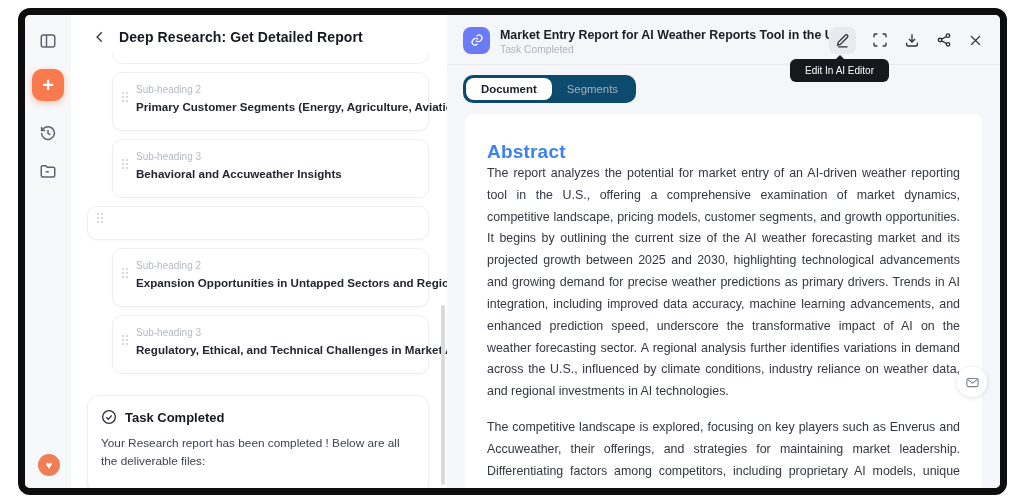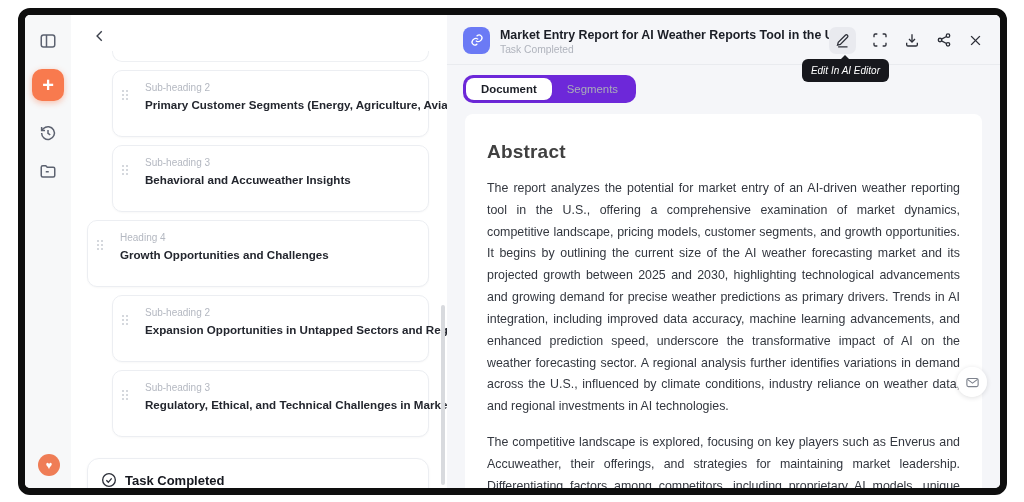--- a/index.html
+++ b/index.html
@@ -16,22 +16,22 @@
   .brand { position:absolute; bottom:12px; left:13px; width:22px; height:22px; border-radius:50%; background:#ef7d56;
            display:flex; align-items:center; justify-content:center; color:#fff; font-size:11px; }
 
   
   .panel { width:376px; background:#ffffff; position:relative; flex:0 0 376px; display:flex; flex-direction:column; }
   .panel-head { display:flex; align-items:center; gap:12px; padding:14px 18px 8px 22px; }
   .back { color:#3a3f4a; font-size:14px; cursor:pointer; display:flex; }
   .panel-title { font-size:14px; font-weight:700; color:#16181f; letter-spacing:.1px; }
 
   .cards { padding:0 18px 0 16px; }
-  .card { background:#fff; border:1px solid #eceef2; border-radius:10px; padding:6px 10px 23px 8px;
-          margin-bottom:8px; display:flex; align-items:center; gap:16px; box-shadow:0 1px 2px rgba(25,28,38,.03); cursor:pointer; }
+  .card { background:#fff; border:1px solid #eceef2; border-radius:10px; padding:6px 10px 15px 8px;
+          margin-bottom:8px; display:flex; align-items:center; gap:7px; box-shadow:0 1px 2px rgba(25,28,38,.03); cursor:pointer; }
   .card.indent { margin-left:25px; }
   .card-cut { margin-left:25px; height:11px; border:1px solid #eef0f3; border-top:none; border-radius:0 0 10px 10px; margin-bottom:8px; }
   .dots { width:8px; height:11px; position:relative; flex:0 0 8px; }
   .dots::before { content:""; position:absolute; left:1px; top:0; width:2px; height:2px; border-radius:50%; background:#c7cbd2;
                   box-shadow:4px 0 0 #c7cbd2, 0 4px 0 #c7cbd2, 4px 4px 0 #c7cbd2, 0 8px 0 #c7cbd2, 4px 8px 0 #c7cbd2; }
   .card-meta { min-width:0; }
   .card-label { font-size:10px; color:#b4b8c1; margin-bottom:1px; }
   .card-title { font-size:11.6px; font-weight:700; color:#23262e; white-space:nowrap; overflow:hidden; }
 
   .task-card { margin:13px 18px 0 16px; border:1px solid #eceef2; border-radius:12px; padding:13px 13px 12px; background:#fff; box-shadow:0 1px 3px rgba(25,28,38,.04); }
@@ -45,29 +45,29 @@
   
   .viewer { flex:1; background:#f5f6f9; display:flex; flex-direction:column; position:relative; min-width:0; }
   .v-head { display:flex; align-items:center; padding:10px 16px 9px; border-bottom:1px solid #e9ebef; position:relative; }
   .v-badge { width:27px; height:27px; border-radius:8px; background:#6b7af5; display:flex; align-items:center; justify-content:center; color:#fff; margin-right:10px; flex:0 0 27px; }
   .v-meta { flex:1; min-width:0; }
   .v-title { font-size:12.4px; font-weight:700; color:#1b1e26; white-space:nowrap; overflow:hidden; }
   .v-status { font-size:10.3px; color:#b0b4bd; margin-top:1px; }
   .v-tools { display:flex; align-items:center; gap:15px; color:#2c2f38; }
   .tool { width:17px; height:17px; display:flex; align-items:center; justify-content:center; cursor:pointer; }
   .tool.hl { background:#e9eaef; border-radius:7px; width:27px; height:27px; }
-  .tooltip { position:absolute; top:44px; right:111px; background:#17181d; color:#fff; font-size:10px; padding:6px 9px; border-radius:6px; white-space:nowrap; z-index:5;font-style:italic; }
+  .tooltip { position:absolute; top:44px; right:111px; background:#17181d; color:#fff; font-size:10px; padding:6px 15px; border-radius:6px; white-space:nowrap; z-index:5; }
   .tooltip::before { content:""; position:absolute; top:-4px; left:50%; margin-left:-4px; border:4px solid transparent; border-bottom-color:#17181d; border-top:none; }
 
-  .tabs { display:inline-flex; background:#6d28d9; border-radius:10px; padding:3px; margin:10px 0 0 16px; align-self:flex-start; }
+  .tabs { display:inline-flex; background:#0c4a6e; border-radius:10px; padding:3px; margin:10px 0 0 16px; align-self:flex-start; }
   .tab { font-size:11.4px; padding:5px 15px; border-radius:8px; color:#a9aeb8; cursor:pointer; }
   .tab.active { background:#fff; color:#1b1e26; font-weight:700; box-shadow:0 1px 2px rgba(25,28,38,.06); }
 
   .doc { margin:11px 18px 0; background:#fff; border-radius:8px 8px 0 0; flex:1; overflow:hidden; padding:27px 22px 0; }
-  .doc h1 { font-size:19px; font-weight:700; color:#404040; margin-bottom:15px; letter-spacing:.2px; }
+  .doc h1 { font-size:19px; font-weight:700; color:#3b82f6; letter-spacing:.2px; }
   .doc p { font-size:12.4px; line-height:1.76; color:#33373f; text-align:justify; margin-bottom:14px; }
 
   .float-btn { position:absolute; right:13px; top:352px; width:30px; height:30px; border-radius:50%; background:rgba(255,255,255,.92);
                box-shadow:0 1px 5px rgba(25,28,38,.14); display:flex; align-items:center; justify-content:center; color:#7d828d; cursor:pointer; }
 
   svg { display:block; }
 </style>
 </head>
 <body>
 
@@ -99,41 +99,40 @@
     <div class="brand">♥</div>
   </div>
 
   <div class="panel">
     <div class="panel-head">
       <span class="back">
         <svg width="14" height="14" viewBox="0 0 24 24" fill="none" stroke="currentColor" stroke-width="2.4">
             <polyline points="15 4 7 12 15 20"></polyline>
           </svg>
       </span>
+      <span class="panel-title">Deep Research: Get Detailed Report</span>
     </div>
 
     <div class="cards">
       <div class="card-cut"></div>
 
       <div class="card indent">
         <span class="dots"></span>
         <span class="card-meta"><span class="card-label">Sub-heading 2</span><br>
         <span class="card-title">Primary Customer Segments (Energy, Agriculture, Aviation, a…</span></span>
       </div>
 
       <div class="card indent">
         <span class="dots"></span>
         <span class="card-meta"><span class="card-label">Sub-heading 3</span><br>
         <span class="card-title">Behavioral and Accuweather Insights</span></span>
       </div>
 
       <div class="card">
         <span class="dots"></span>
-        <span class="card-meta"><span class="card-label">Heading 4</span><br>
-        <span class="card-title">Growth Opportunities and Challenges</span></span>
       </div>
 
 
       <div class="card indent">
         <span class="dots"></span>
         <span class="card-meta"><span class="card-label">Sub-heading 2</span><br>
         <span class="card-title">Expansion Opportunities in Untapped Sectors and Regions</span></span>
       </div>
 
       <div class="card indent">

